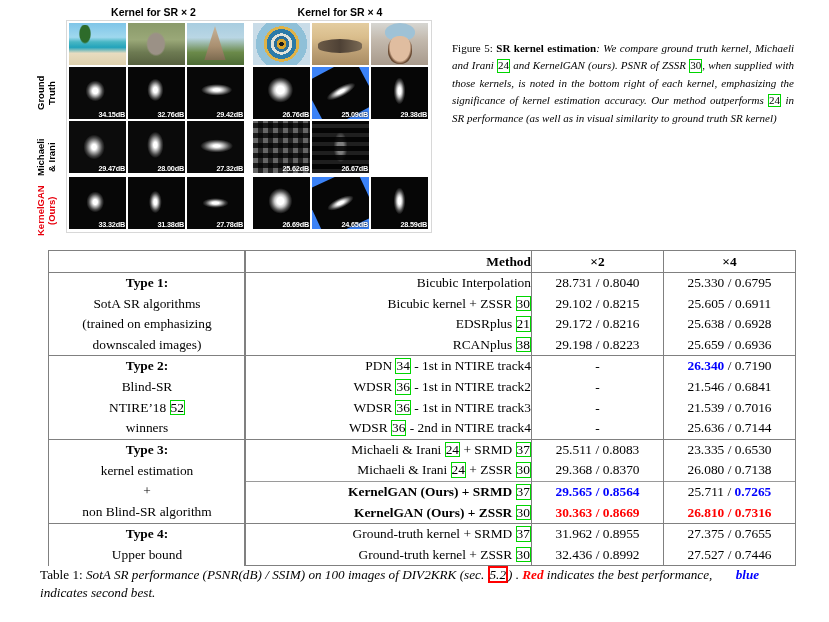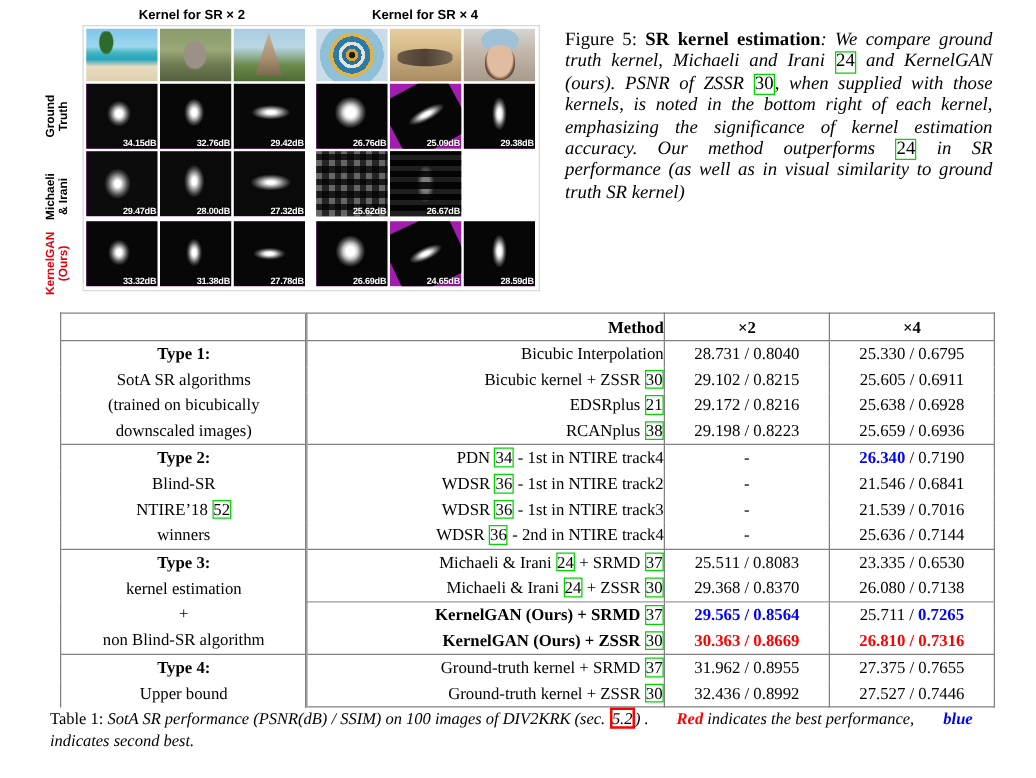--- a/index.html
+++ b/index.html
@@ -58,26 +58,26 @@
   .ph5::after{content:"";position:absolute;left:6px;top:16px;width:44px;height:14px;
       background:linear-gradient(90deg,#6b5a47,#4e4135,#7a6a55);border-radius:50%/40%;}
   .ph6{background:linear-gradient(180deg,#d6d6d2 0%,#c3b9ad 40%,#a89a8c 100%);}
   .ph6::after{content:"";position:absolute;left:14px;top:0px;width:30px;height:18px;
       background:#9fc2d6;border-radius:50% 50% 45% 45%;}
   .ph6::before{content:"";position:absolute;left:17px;top:13px;width:24px;height:28px;
       background:radial-gradient(ellipse at 50% 40%,#e0bda0 0 58%,#6a4a32 70%,#57402c 100%);
       border-radius:46%;z-index:1;}
 
   
-  .k{background:#a21caf;}
+  .k{background:#3b82f6;}
   .kblob{position:absolute;left:0;top:0;right:0;bottom:0;}
 
   #fig-caption{
-    position:absolute;left:452px;top:24px;width:342px;
-    font-family:"Liberation Serif", serif;font-size:15px;
+    position:absolute;left:452px;top:40px;width:342px;
+    font-family:"Liberation Serif", serif;font-size:11px;
     line-height:17.4px;text-align:justify;font-style:italic;
   }
   #fig-caption .nonital{font-style:normal;}
   #fig-caption b{font-style:normal;font-weight:bold;}
   .cite{
     display:inline-block;border:1.3px solid #00d500;
     padding:0 0px;line-height:1.02;font-style:italic;
   }
   .cite-up{font-style:normal;}
 
@@ -107,21 +107,21 @@
   .red{color:#ff0000;font-weight:bold;}
   .blue{color:#0000ff;font-weight:bold;}
   .sep-thin{border-top:1px solid #9a9a9a;}
 
   #table-caption{
     position:absolute;left:40px;top:566px;width:760px;
     font-family:"Liberation Serif", serif;font-size:13.2px;
     line-height:18px;font-style:italic;text-align:left;
   }
   #table-caption .lbl{font-style:normal;}
-  #table-caption .redw{color:#ff0000;font-weight:bold;font-style:italic;margin-left:19px;}
+  #table-caption .redw{color:#ff0000;font-weight:bold;font-style:italic;}
   #table-caption .bluew{color:#0000ff;font-weight:bold;font-style:italic;margin-left:20px;}
   .secref{display:inline-block;border:2px solid #ff0000;padding:0 0;line-height:1.0;}
 </style>
 </head>
 <body>
 
 <div id="figure-area">
 
   <div class="fig-col-title" id="fig-title-x2">Kernel for SR × 2</div>
   <div class="fig-col-title" id="fig-title-x4">Kernel for SR × 4</div>
@@ -251,21 +251,21 @@
     <td class="c-method bd-top bd-bot vline">Method</td>
     <td class="c-x2 bd-top bd-bot vline">×2</td>
     <td class="c-x4 bd-top bd-bot bd-out-r">×4</td>
   </tr>
 
   <tr class="drow">
     <td class="c-type bd-out-l dbl" rowspan="4">
       <div style="line-height:20.6px;">
         <div><b>Type 1:</b></div>
         <div>SotA SR algorithms</div>
-        <div>(trained on bicubically</div>
+        <div>(trained on emphasizing</div>
         <div>downscaled images)</div>
       </div>
     </td>
     <td class="c-method vline"><span>Bicubic Interpolation</span></td>
     <td class="c-x2 vline">28.731 / 0.8040</td>
     <td class="c-x4 bd-out-r">25.330 / 0.6795</td>
   </tr>
   <tr class="drow">
     <td class="c-method vline"><span>Bicubic kernel + ZSSR </span><span class="cite cite-up">30</span></td>
     <td class="c-x2 vline">29.102 / 0.8215</td>

